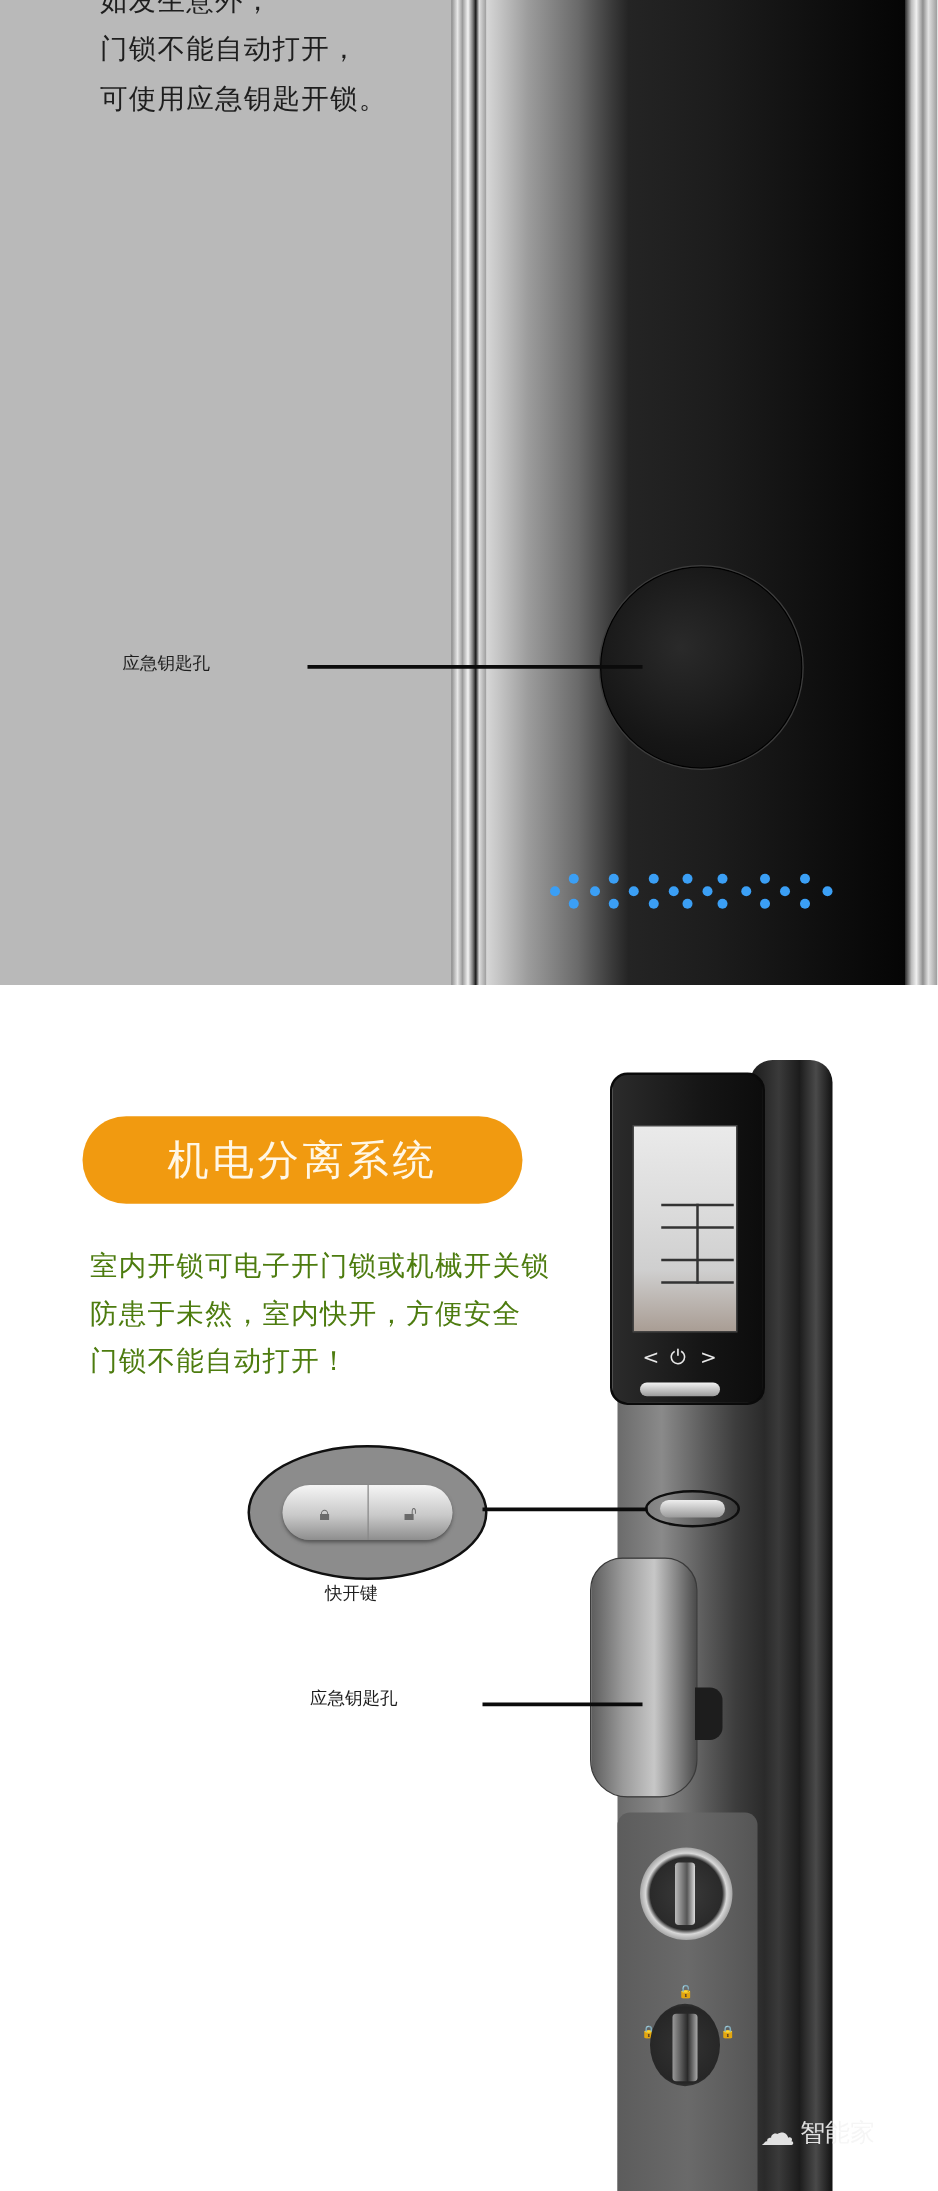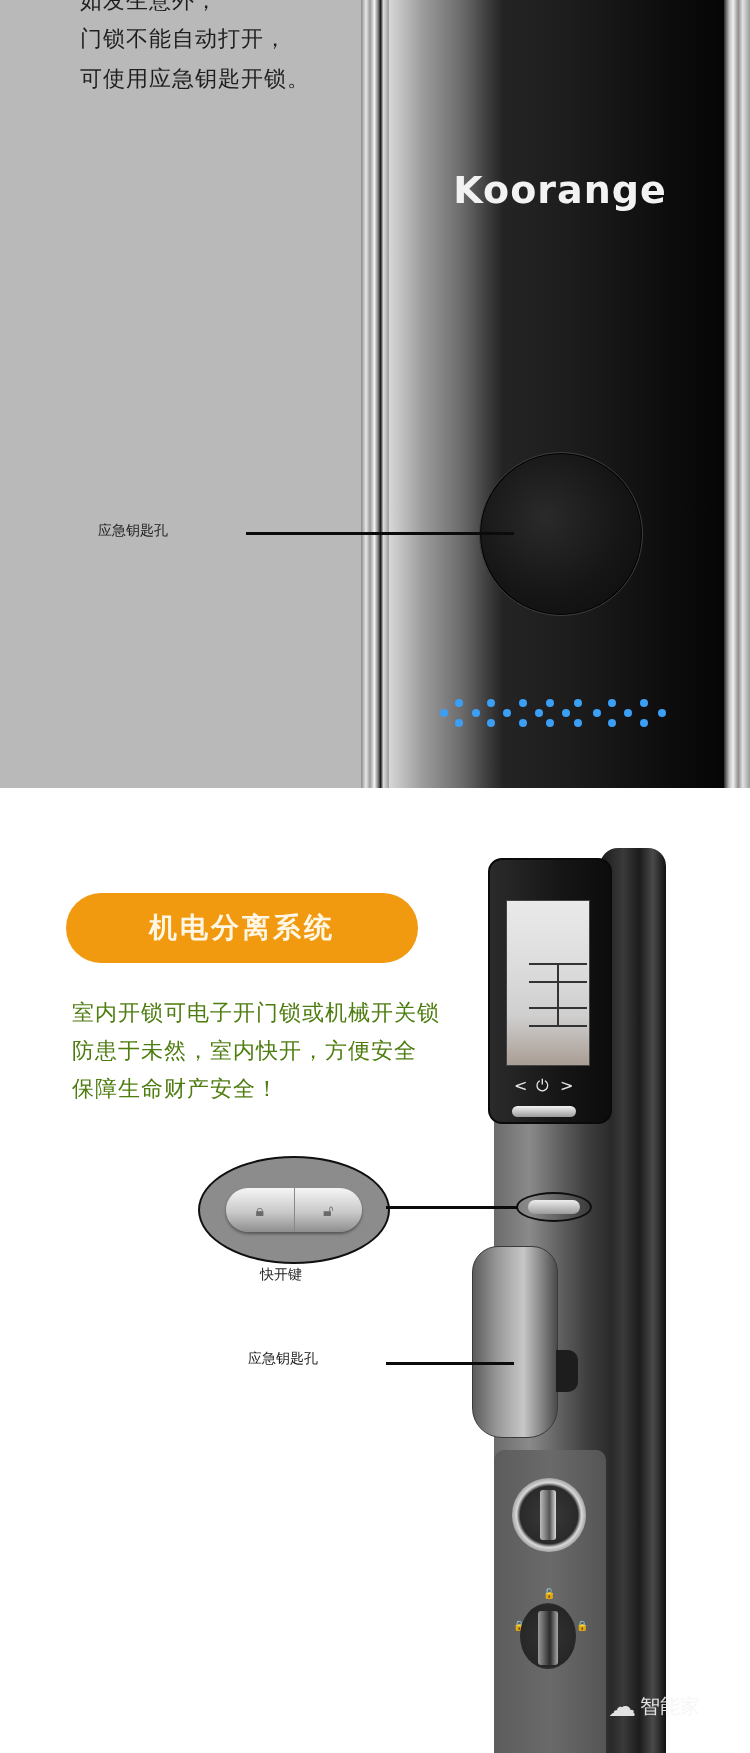--- a/index.html
+++ b/index.html
@@ -17,21 +17,21 @@
   .brand{left:440px;top:168px;width:240px;text-align:center;color:#f2f2f2;font-size:38px;font-family:"DejaVu Sans",sans-serif;letter-spacing:1px;font-weight:bold;}
   .keyhole{left:479px;top:452px;width:162px;height:162px;border-radius:50%;
     background:radial-gradient(circle at 40% 40%,#2a2a2a 0%,#161616 55%,#0b0b0b 100%);
     border:1.5px solid #3d3d3d;box-shadow:0 0 0 1px #000 inset;}
   .callout-line{height:3px;background:#0b0b0b;}
   .callout-label{font-size:14px;color:#1e1e1e;white-space:nowrap;}
   .dots{left:440px;top:696px;width:240px;height:34px;}
   .dot{position:absolute;width:8px;height:8px;border-radius:50%;background:#3b9ff5;}
   
   .pill{left:66px;top:893px;width:352px;height:70px;border-radius:35px;background:#f19a10;
-    color:#fff7e6;font-size:28px;display:flex;align-items:center;justify-content:center;letter-spacing:3px;font-weight:bold;}
+    color:#fff7e6;font-size:33px;display:flex;align-items:center;justify-content:center;letter-spacing:3px;}
   .para{left:72px;font-size:22px;color:#4d7c0f;letter-spacing:1px;white-space:nowrap;}
   
   .dev-back{left:600px;top:848px;width:66px;height:905px;border-radius:18px 18px 0 0;
     background:linear-gradient(90deg,#1a1a1a 0%,#3a3a3a 35%,#1c1c1c 60%,#4a4a4a 80%,#111 100%);}
   .dev-body{left:494px;top:1120px;width:118px;height:633px;
     background:linear-gradient(90deg,#6b6b6b 0%,#8a8a8a 30%,#5a5a5a 60%,#3d3d3d 80%,#2a2a2a 100%);}
   .dev-head{left:488px;top:858px;width:120px;height:262px;border-radius:14px;
     background:linear-gradient(90deg,#2b2b2b 0%,#151515 60%,#0c0c0c 100%);border:2px solid #0a0a0a;}
   .screen{left:506px;top:900px;width:82px;height:164px;
     background:linear-gradient(180deg,#eaeaea 0%,#dcdcdc 40%,#cfcfcf 70%,#a99d94 100%);border:1px solid #444;}
@@ -68,21 +68,20 @@
 
 <section id="top" class="abs">
   <div class="abs top-text" style="top:-14px;">如发生意外，</div>
   <div class="abs top-text" style="top:64px;">可使用应急钥匙开锁。</div>
   <div class="abs top-text" style="top:24px;">门锁不能自动打开，</div>
 
   <div class="abs rail-l"></div>
   <div class="abs face"></div>
   <div class="abs rail-r"></div>
 
-  <div class="abs brand">Koorange</div>
 
   <div class="abs keyhole"></div>
 
   <div class="abs callout-label" style="left:98px;top:522px;">应急钥匙孔</div>
   <div class="abs callout-line" style="left:246px;top:532px;width:268px;"></div>
 
   <div class="abs dots">
     <span class="dot" style="left:0px;top:13px"></span>
     <span class="dot" style="left:15px;top:3px"></span>
       <span class="dot" style="left:15px;top:23px"></span>
@@ -107,21 +106,21 @@
     <span class="dot" style="left:218px;top:13px"></span>
   </div>
 </section>
 
 <section class="abs" style="left:0;top:788px;width:750px;height:965px;"></section>
 
 <div class="abs pill">机电分离系统</div>
 
 <div class="abs para" style="top:998px;">室内开锁可电子开门锁或机械开关锁</div>
 <div class="abs para" style="top:1036px;font-family:Liberation Mono, monospace;">防患于未然，室内快开，方便安全</div>
-<div class="abs para" style="top:1074px;">保障生命财产安全！</div>
+<div class="abs para" style="top:1074px;">门锁不能自动打开！</div>
 
 <div class="abs dev-back"></div>
 <div class="abs dev-body"></div>
 <div class="abs dev-head"></div>
 <div class="abs screen">
   <div class="win-h" style="top:62px"></div>
   <div class="win-h" style="top:80px"></div>
   <div class="win-h" style="top:106px"></div>
   <div class="win-h" style="top:124px"></div>
   <div class="win-v"></div>

